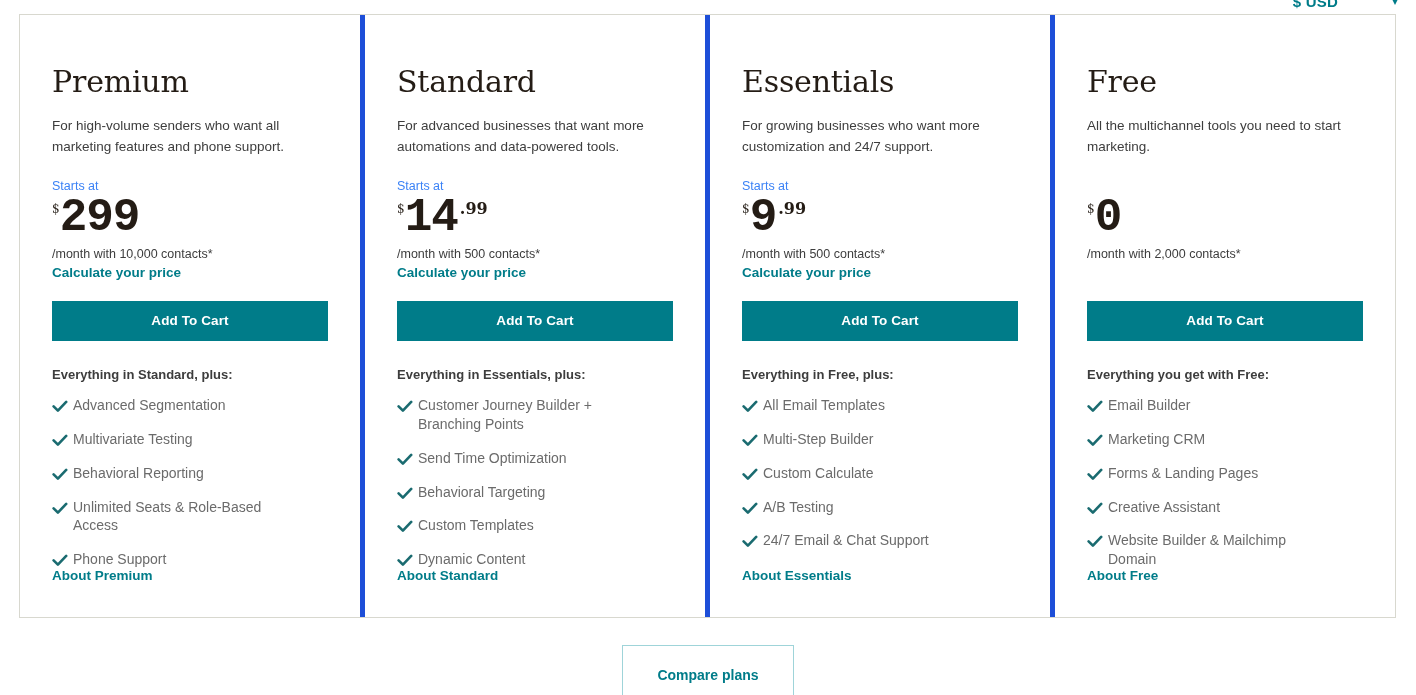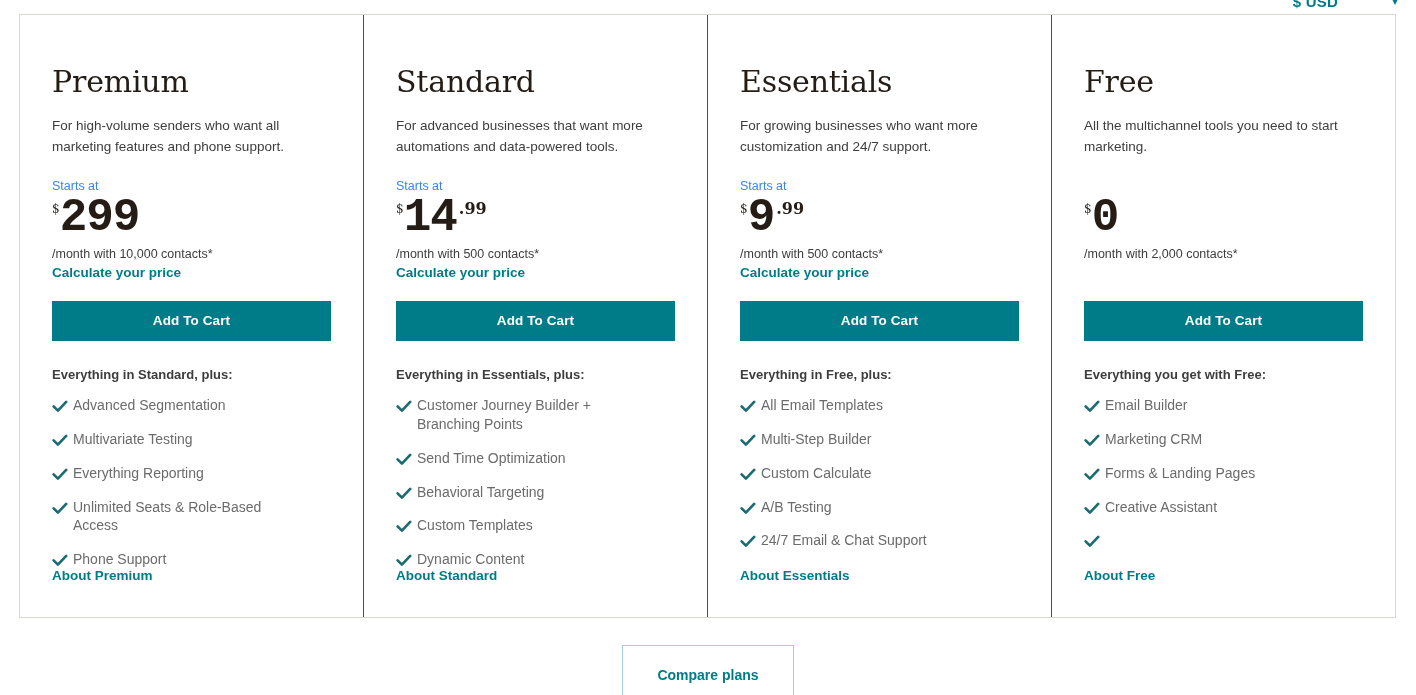--- a/index.html
+++ b/index.html
@@ -28,21 +28,21 @@
   .plans {
     position: absolute; left: 19px; top: 14px;
     width: 1377px; height: 604px;
     border: 1px solid #d8d8cf;
     background: #fff;
     display: flex;
   }
   .plan {
     flex: 1 1 0;
     padding: 50px 32px 0 32px;
-    border-right: 1px solid #1d4ed8;
+    border-right: 5px solid #1d4ed8;
     display: flex; flex-direction: column;
     position: relative;
   }
   .plan:last-child { border-right: none; }
 
   .plan-name {
     font-family: "DejaVu Serif", "Liberation Serif", serif;
     font-size: 30px; font-weight: 400; color: #241c15;
     margin: 0 0 18px 0; line-height: 1.1; letter-spacing: -.2px;
   }
@@ -162,21 +162,21 @@
               </svg>
             </span>
             <span class="feature-label">Multivariate Testing</span>
           </li>
           <li class="feature">
             <span class="check">
               <svg width="16" height="13" viewBox="0 0 16 13" fill="none">
                 <path d="M1.6 6.3 L5.9 10.6 L14.2 1.9" stroke="#1a6b70" stroke-width="2.6" stroke-linecap="round" stroke-linejoin="round"></path>
               </svg>
             </span>
-            <span class="feature-label">Everything Reporting</span>
+            <span class="feature-label">Behavioral Reporting</span>
           </li>
           <li class="feature">
             <span class="check">
               <svg width="16" height="13" viewBox="0 0 16 13" fill="none">
                 <path d="M1.6 6.3 L5.9 10.6 L14.2 1.9" stroke="#1a6b70" stroke-width="2.6" stroke-linecap="round" stroke-linejoin="round"></path>
               </svg>
             </span>
             <span class="feature-label">Unlimited Seats &amp; Role-Based Access</span>
           </li>
           <li class="feature">
@@ -349,20 +349,21 @@
               </svg>
             </span>
             <span class="feature-label">Creative Assistant</span>
           </li>
           <li class="feature">
             <span class="check">
               <svg width="16" height="13" viewBox="0 0 16 13" fill="none">
                 <path d="M1.6 6.3 L5.9 10.6 L14.2 1.9" stroke="#1a6b70" stroke-width="2.6" stroke-linecap="round" stroke-linejoin="round"></path>
               </svg>
             </span>
+            <span class="feature-label">Website Builder &amp; Mailchimp Domain</span>
           </li>
         </ul>
     <a class="about-link">About Free</a>
   </div>
     </div>
 
   <button class="compare-btn">Compare plans</button>
 
 </div>
 

